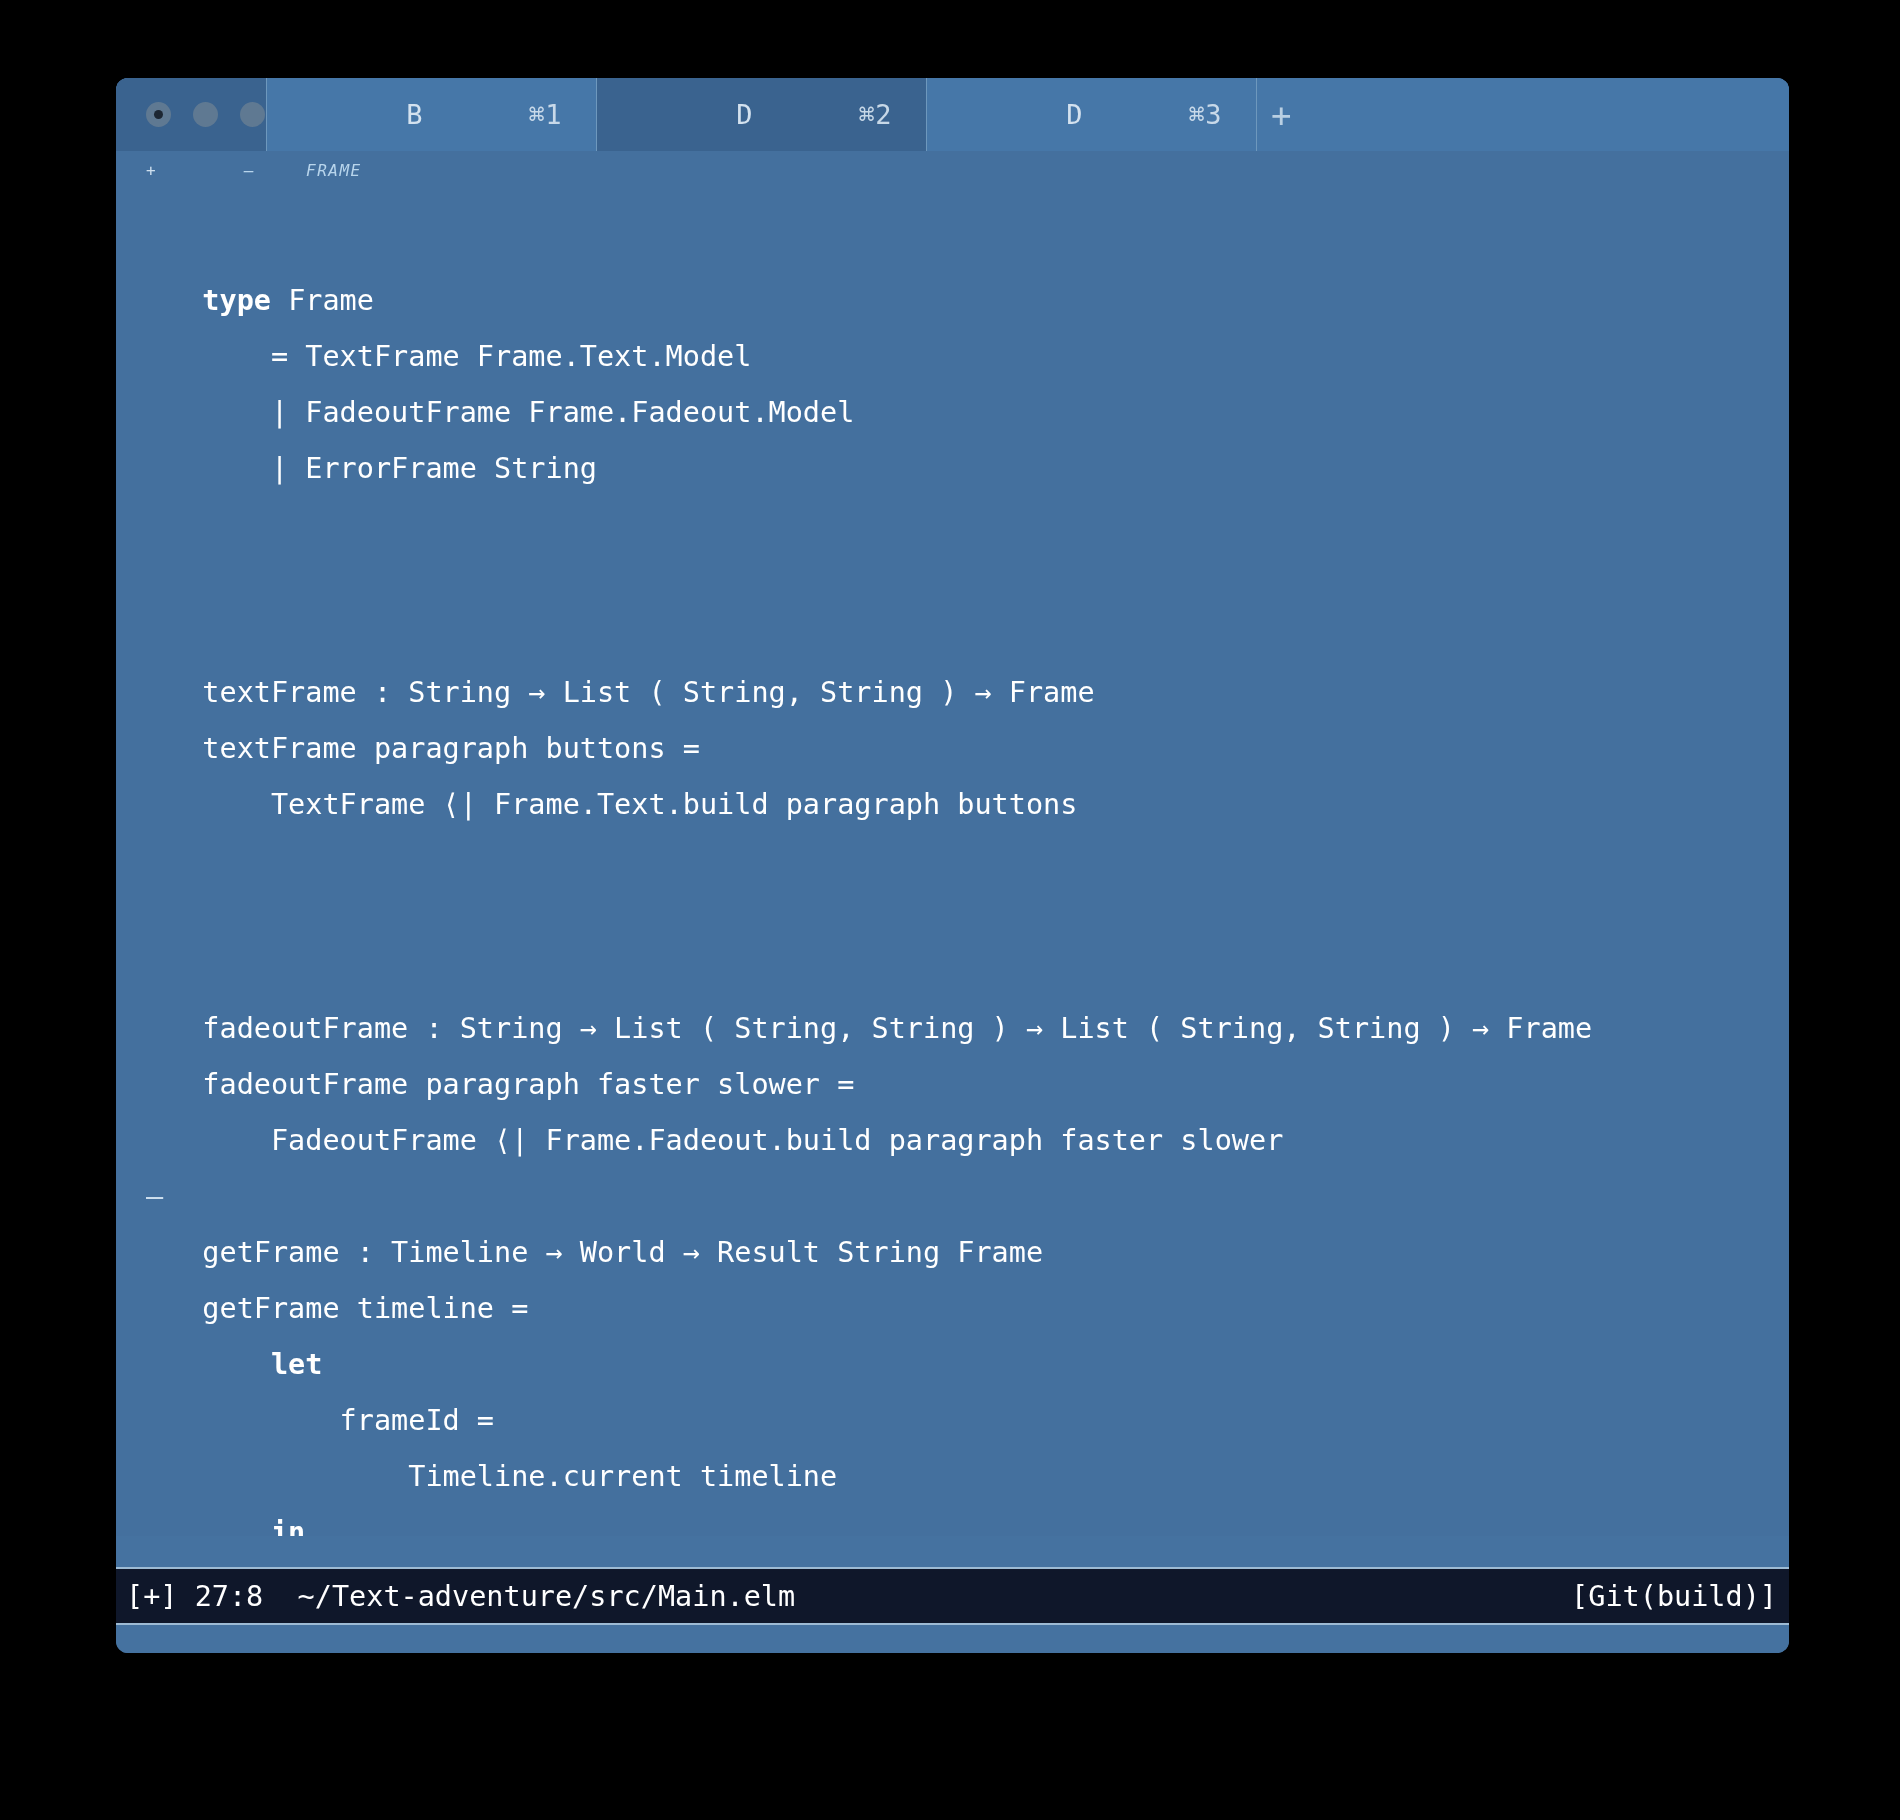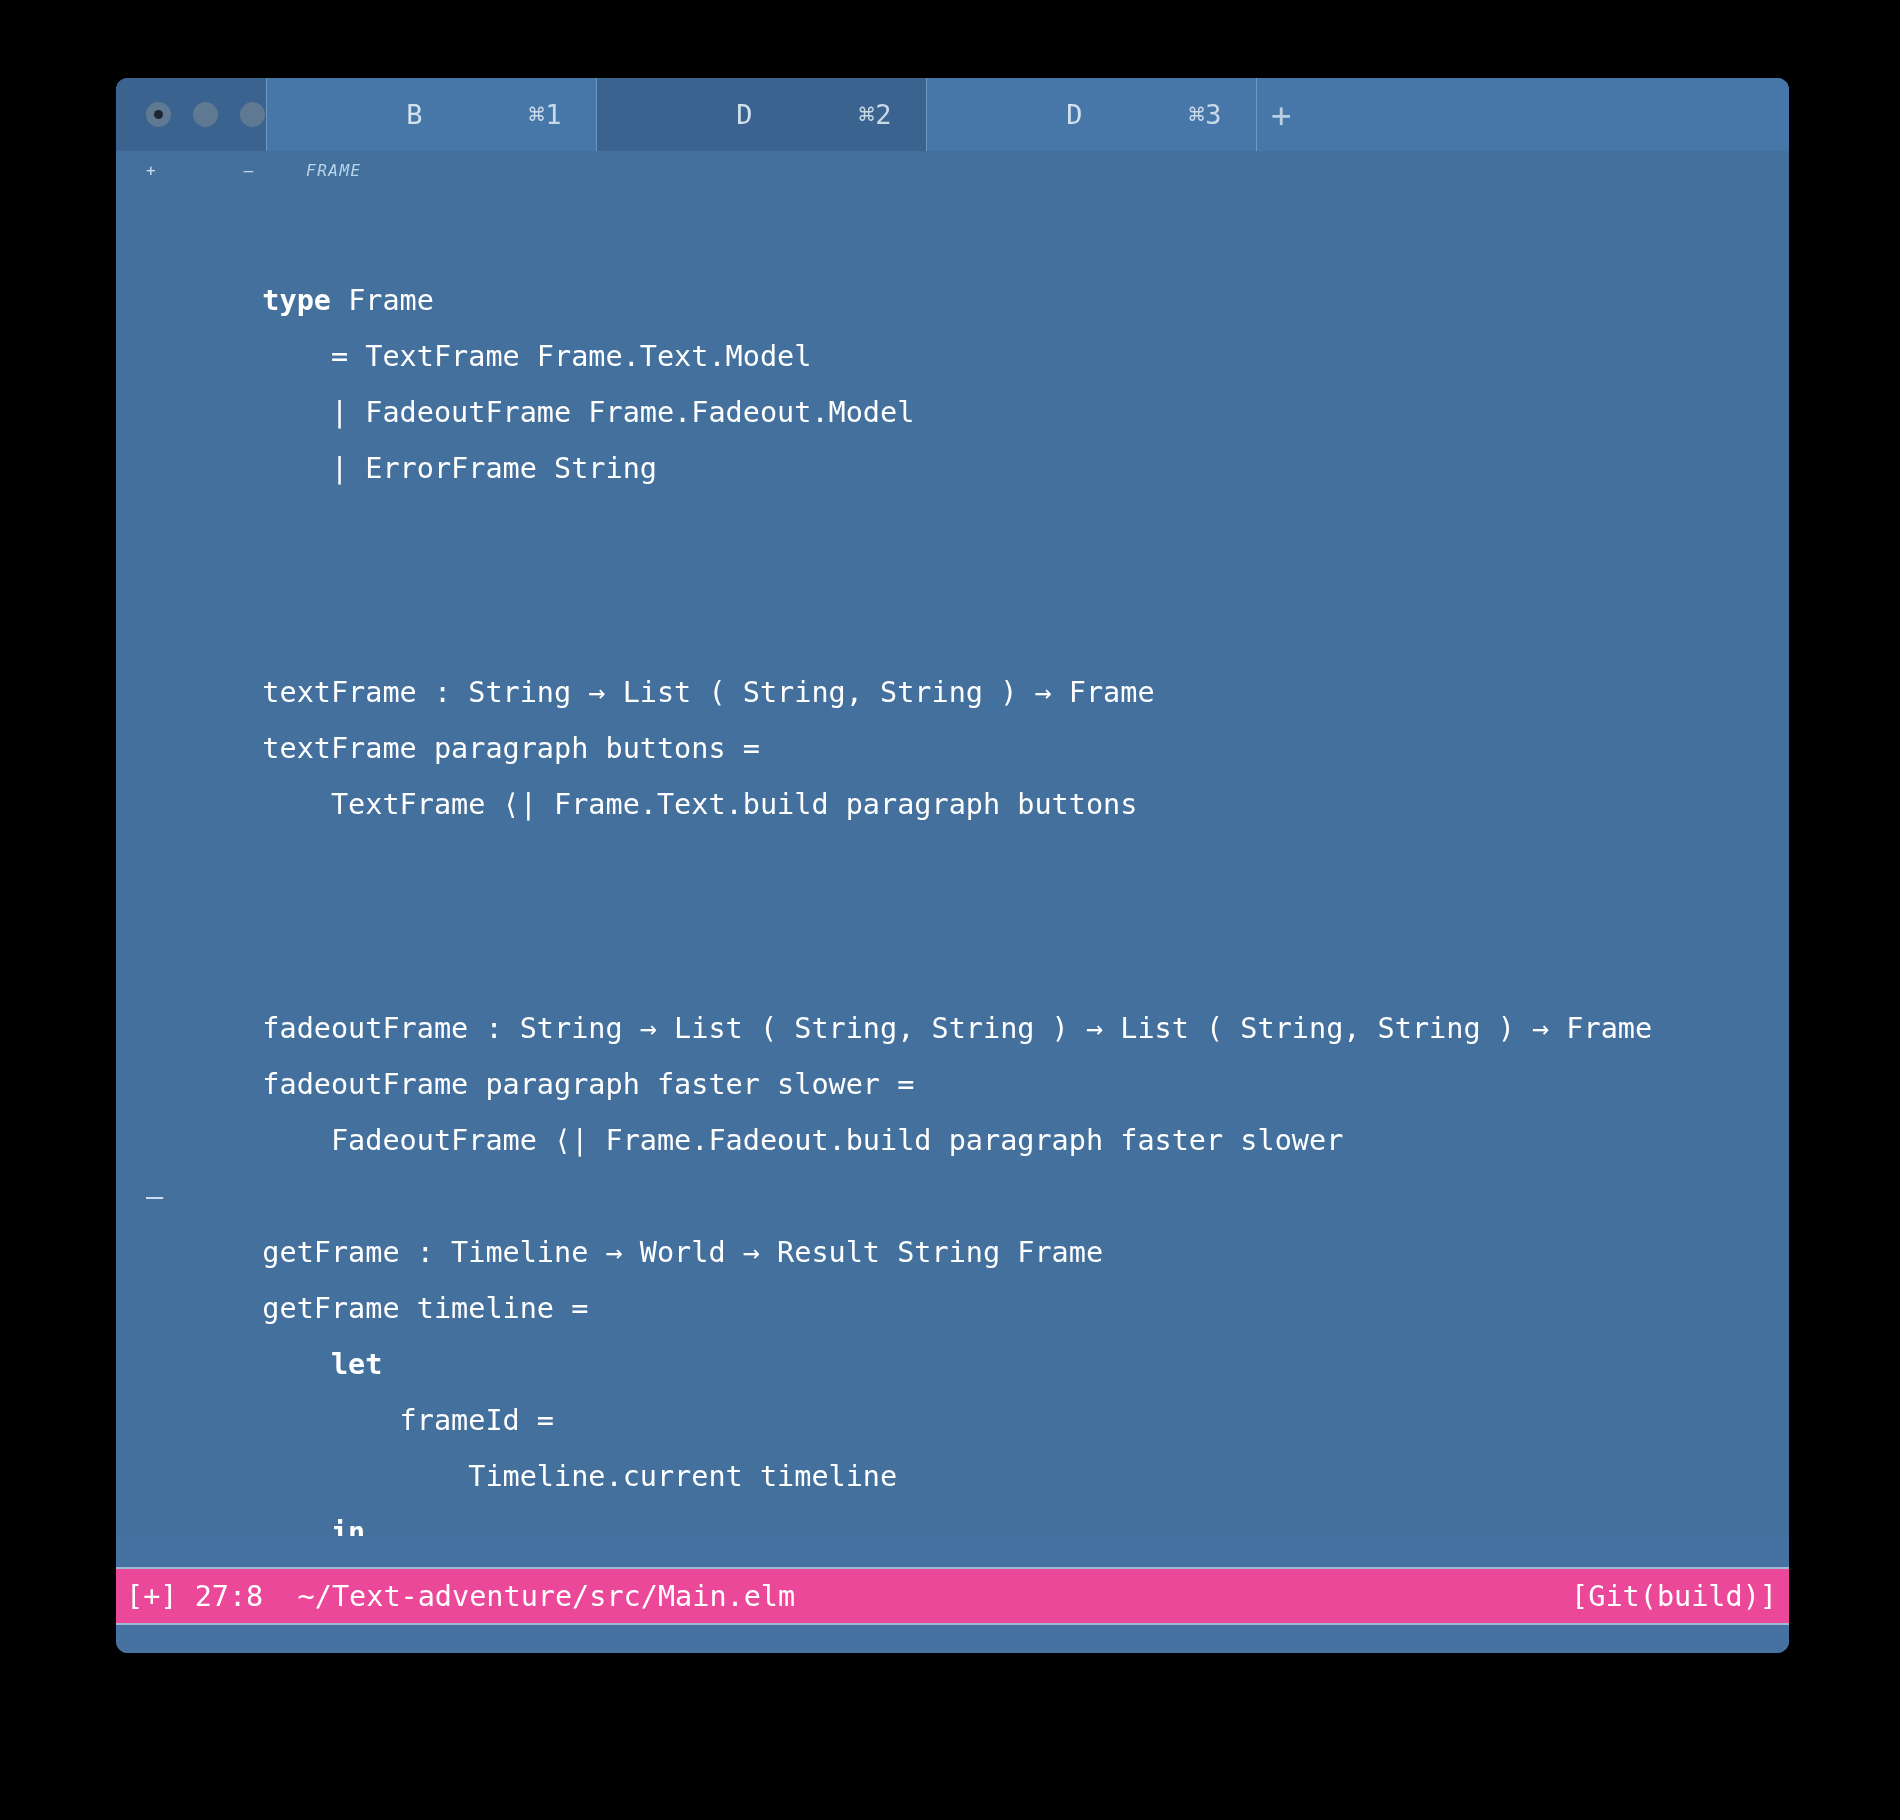--- a/index.html
+++ b/index.html
@@ -125,21 +125,21 @@
     font-size: 28.5px;
     line-height: 56px;
     color: #ffffff;
     white-space: pre;
     padding-left: 0;
   }
 
   .line {
     position: relative;
     height: 56px;
-    padding-left: 112px;
+    padding-left: 52px;
     box-sizing: border-box;
   }
 
   .gutter {
     position: absolute;
     left: 0;
     top: 0;
     width: 123px;
     height: 56px;
     color: #c9dced;
@@ -160,21 +160,21 @@
   .cmt-dash { color: #b8d5ec; font-style: italic; letter-spacing: 0px; }
   .kw { font-weight: bold; color: #ffffff; }
 
   
   .statusbar {
     position: absolute;
     left: 0;
     bottom: 28px;
     width: 100%;
     height: 58px;
-    background: #ec4899;
+    background: #0f172a;
     border-top: 2px solid #9dbbd4;
     border-bottom: 2px solid #9dbbd4;
     display: flex;
     align-items: center;
     justify-content: space-between;
     color: #ffffff;
     font-size: 28.5px;
     box-sizing: border-box;
     padding: 0 8px 0 6px;
     font-family: "DejaVu Sans Mono", "Liberation Mono", monospace;

